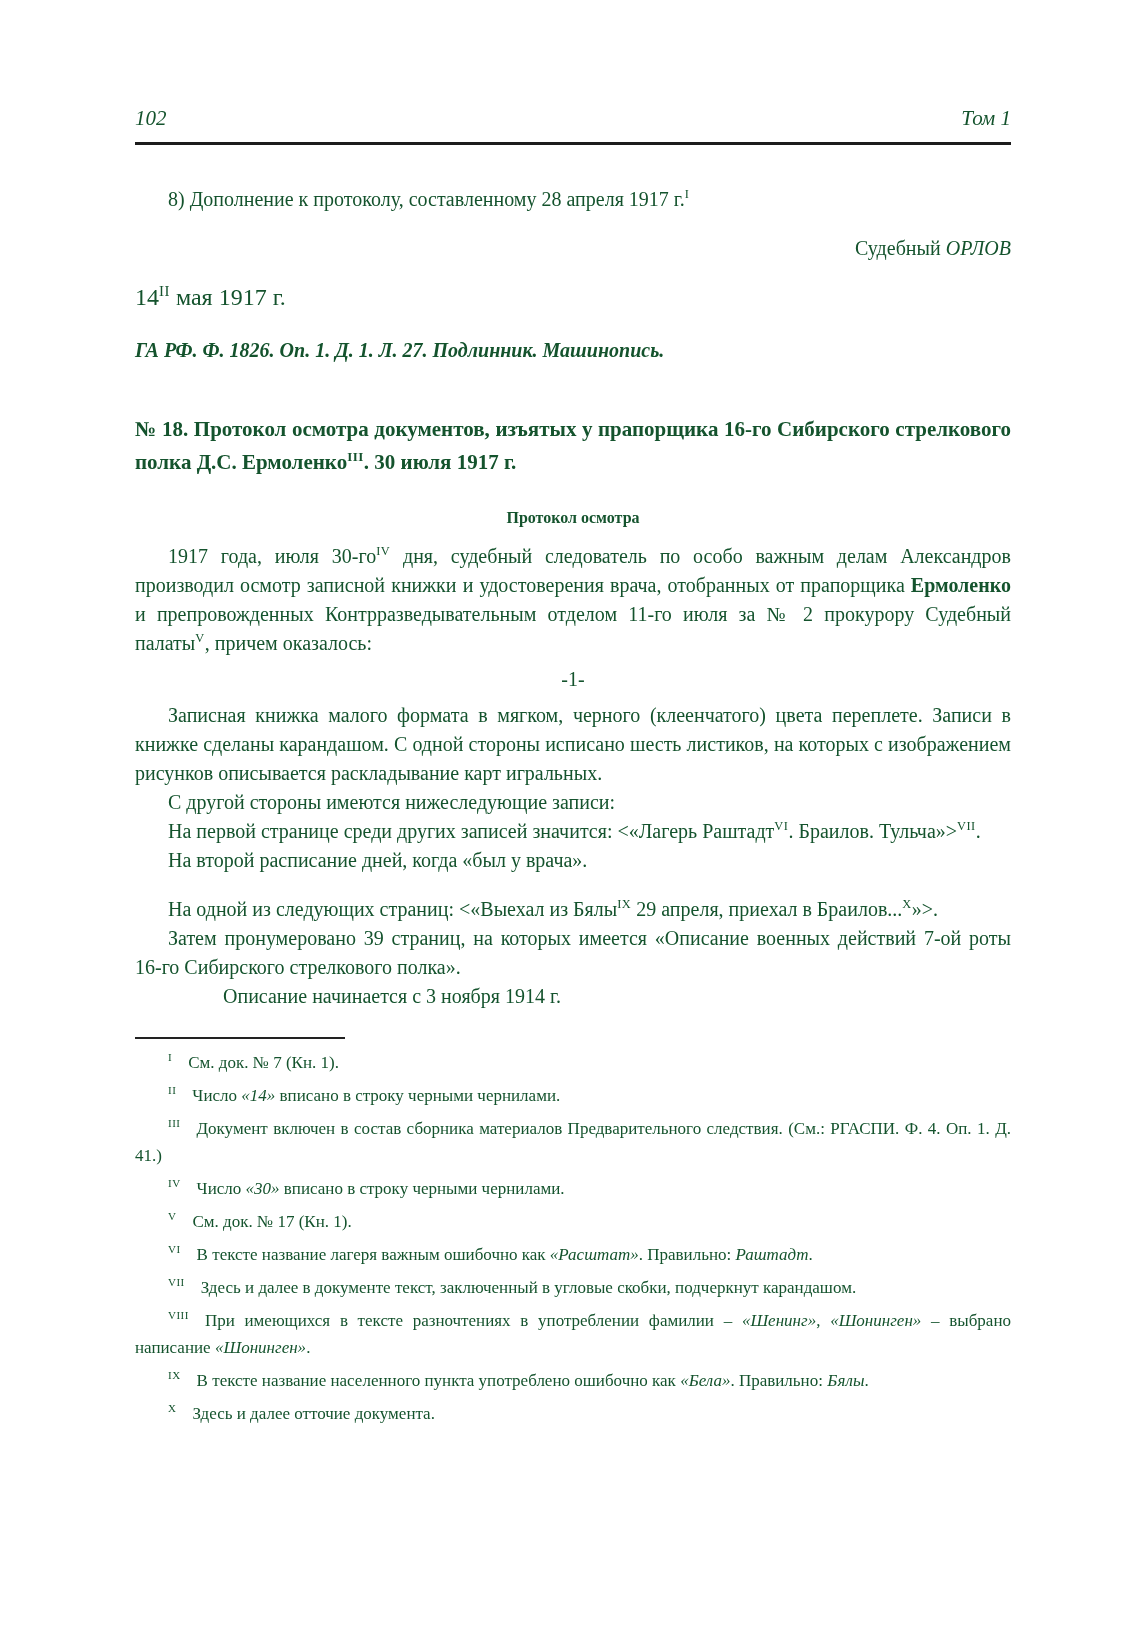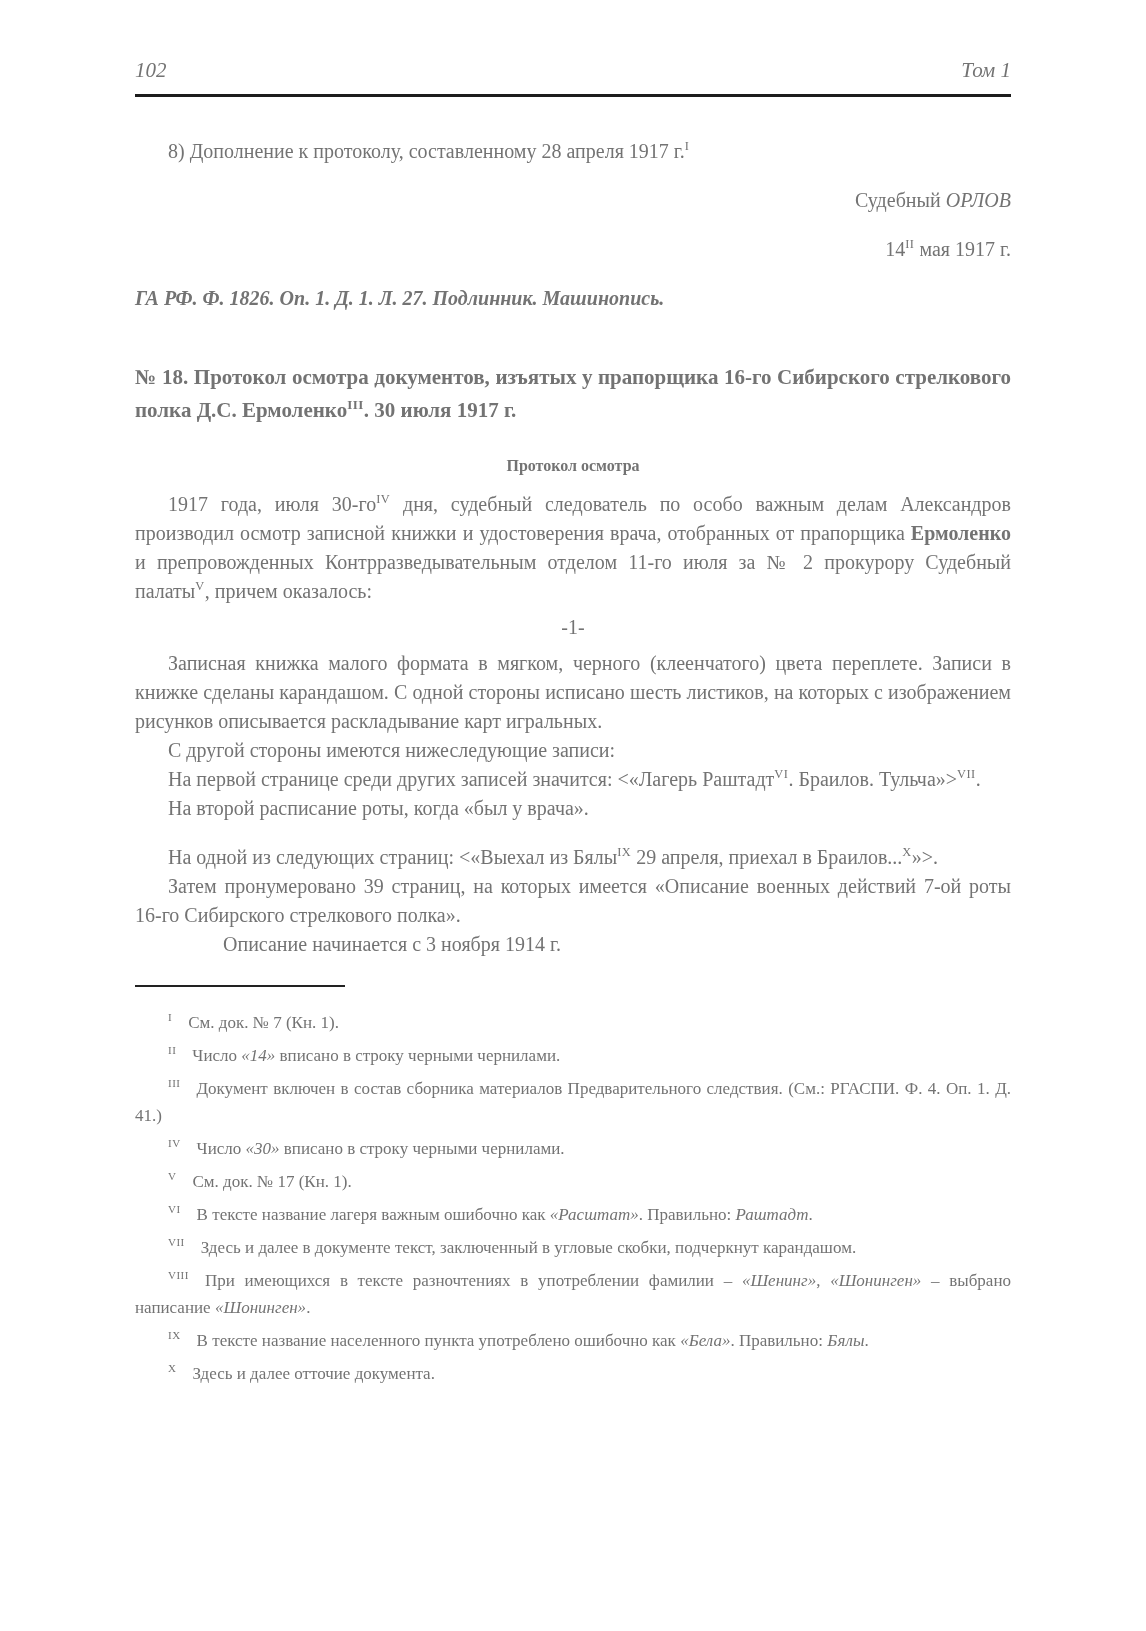--- a/index.html
+++ b/index.html
@@ -1,48 +1,48 @@
 <!DOCTYPE html>
 <html lang="ru"><head>
 <meta charset="utf-8">
 <style>
   html,body { margin:0; padding:0; background:#888; }
   .page {
     position:relative;
     width:1146px; height:1631px;
     margin:0 auto;
     background:#ffffff;
-    color:#737373;
+    color:#14532d;
     font-family:"Liberation Serif","DejaVu Serif",serif;
     box-sizing:border-box;
-    padding:58px 135px 0 135px;
+    padding:106px 135px 0 135px;
     overflow:hidden;
   }
   .runninghead {
     display:flex; justify-content:space-between; align-items:baseline;
     font-style:italic; font-size:21px; line-height:24px;
     padding-bottom:12px;
     border-bottom:3px solid #1c1c1c;
   }
   .closing-line { margin-top:40px; font-size:20px; line-height:29px; text-indent:33px; text-align:justify; }
   .signature    { margin-top:6px;  font-size:20px; line-height:29px; text-align:right; }
-  .date-line    { margin-top:4px;  font-size:20px; line-height:29px;text-align:right; }
+  .date-line    { margin-top:4px;  font-size:24px; line-height:29px; }
   .archive-ref  { margin-top:16px; font-size:20px; line-height:29px; font-weight:bold; font-style:italic; }
   .doc-heading  { margin-top:48px; font-size:21px; line-height:33px; font-weight:bold; text-align:justify; }
   .doc-subheading { margin-top:24px; font-size:16px; line-height:29px; font-weight:bold; text-align:center; }
   .body-par { margin:0; font-size:20px; line-height:29px; text-align:justify; text-indent:33px; }
   .body-par.first { margin-top:10px; }
   .body-par.gap-top { margin-top:20px; }
   .body-par.big-indent { text-indent:88px; text-align:left; }
   .section-divider { margin:7px 0; font-size:20px; line-height:29px; text-align:center; }
   sup { font-size:0.62em; line-height:0; letter-spacing:0.5px; }
   .rb { font-weight:bold; }
   .ri { font-style:italic; }
   .fn-separator { margin-top:26px; width:210px; height:2px; background:#222; }
-  .footnotes { margin-top:22px; }
+  .footnotes { margin-top:10px; }
   .footnote {
     margin-top:6px;
     font-size:17px; line-height:27px;
     text-indent:33px; text-align:justify;
   }
   .fn-marker { margin-right:16px; font-size:11px; letter-spacing:0.5px; }
 </style>
 </head>
 <body>
 
@@ -59,21 +59,21 @@
   <p class="archive-ref"><span>ГА РФ. Ф. 1826. Оп. 1. Д. 1. Л. 27. Подлинник. Машинопись.</span></p>
 
   <h2 class="doc-heading" style="margin-bottom:0;"><span>№ 18. Протокол осмотра документов, изъятых у прапорщика 16-го Сибирского стрелкового полка Д.С. Ермоленко</span><sup>III</sup><span>. 30 июля 1917 г.</span></h2>
   <h3 class="doc-subheading" style="margin-bottom:0;">Протокол осмотра</h3>
 
   <p class="body-par first"><span>1917 года, июля 30-го</span><sup>IV</sup><span> дня, судебный следователь по особо важным делам Александров производил осмотр записной книжки и удостоверения врача, отобранных от прапорщика </span><span class="rb">Ермоленко</span><span> и препровожденных Контрразведывательным отделом 11-го июля за № 2 прокурору Судебный палаты</span><sup>V</sup><span>, причем оказалось:</span></p>
   <p class="section-divider">-1-</p>
   <p class="body-par"><span>Записная книжка малого формата в мягком, черного (клеенчатого) цвета переплете. Записи в книжке сделаны карандашом. С одной стороны исписано шесть листиков, на которых с изображением рисунков описывается раскладывание карт игральных.</span></p>
   <p class="body-par"><span>С другой стороны имеются нижеследующие записи:</span></p>
   <p class="body-par"><span>На первой странице среди других записей значится: &lt;«Лагерь Раштадт</span><sup>VI</sup><span>. Браилов. Тульча»&gt;</span><sup>VII</sup><span>.</span></p>
-  <p class="body-par"><span>На второй расписание роты, когда «был у врача».</span></p>
+  <p class="body-par"><span>На второй расписание дней, когда «был у врача».</span></p>
   <p class="body-par gap-top"><span>На одной из следующих страниц: &lt;«Выехал из Бялы</span><sup>IX</sup><span> 29 апреля, приехал в Браилов...</span><sup>X</sup><span>»&gt;.</span></p>
   <p class="body-par"><span>Затем пронумеровано 39 страниц, на которых имеется «Описание военных действий 7-ой роты 16-го Сибирского стрелкового полка».</span></p>
   <p class="body-par big-indent"><span>Описание начинается с 3 ноября 1914 г.</span></p>
 
   <div class="fn-separator"></div>
 
   <div class="footnotes">
     <div class="footnote">
       <sup class="fn-marker">I</sup><span class="fn-text"><span>См. док. № 7 (Кн. 1).</span></span>
     </div>

